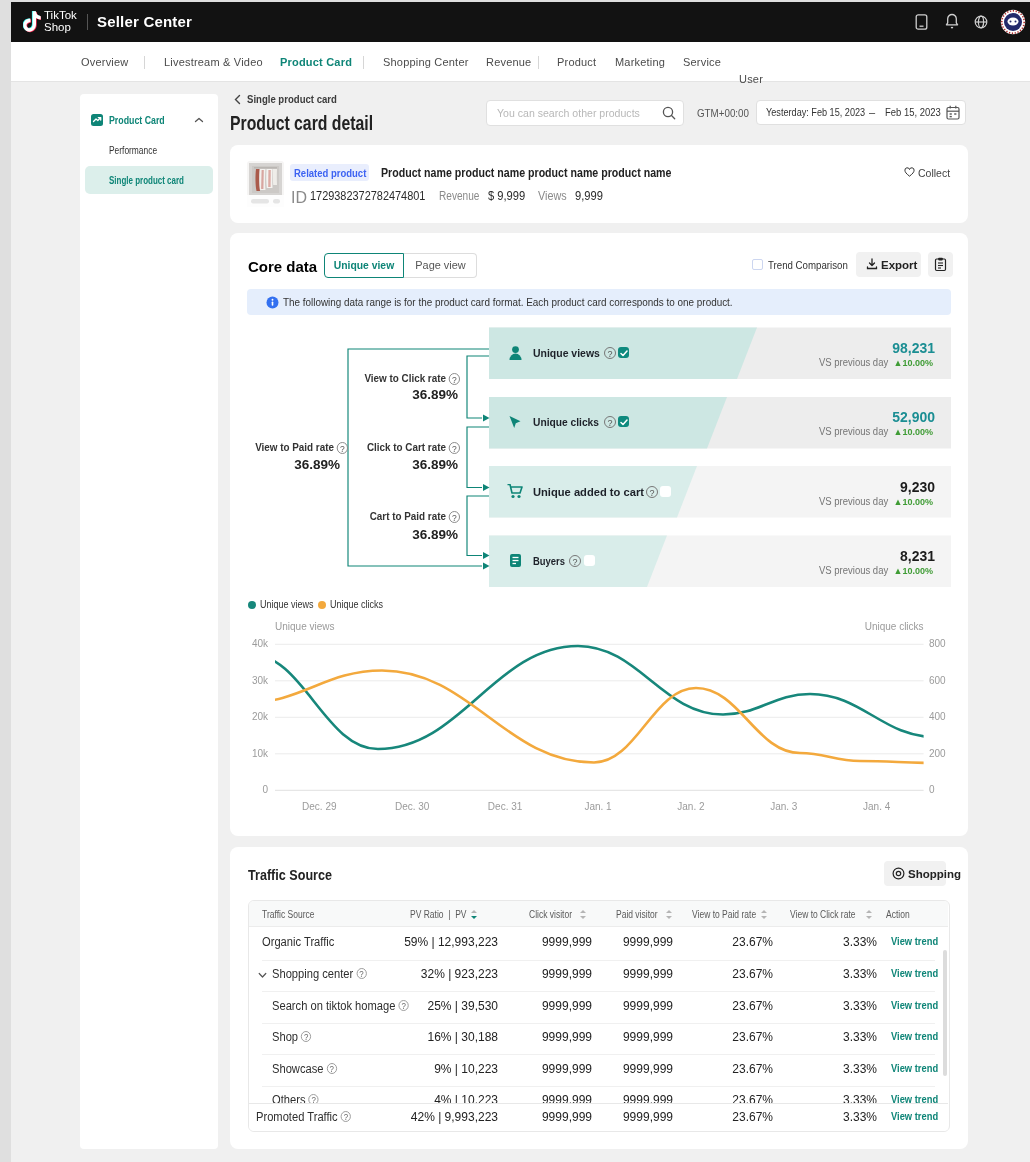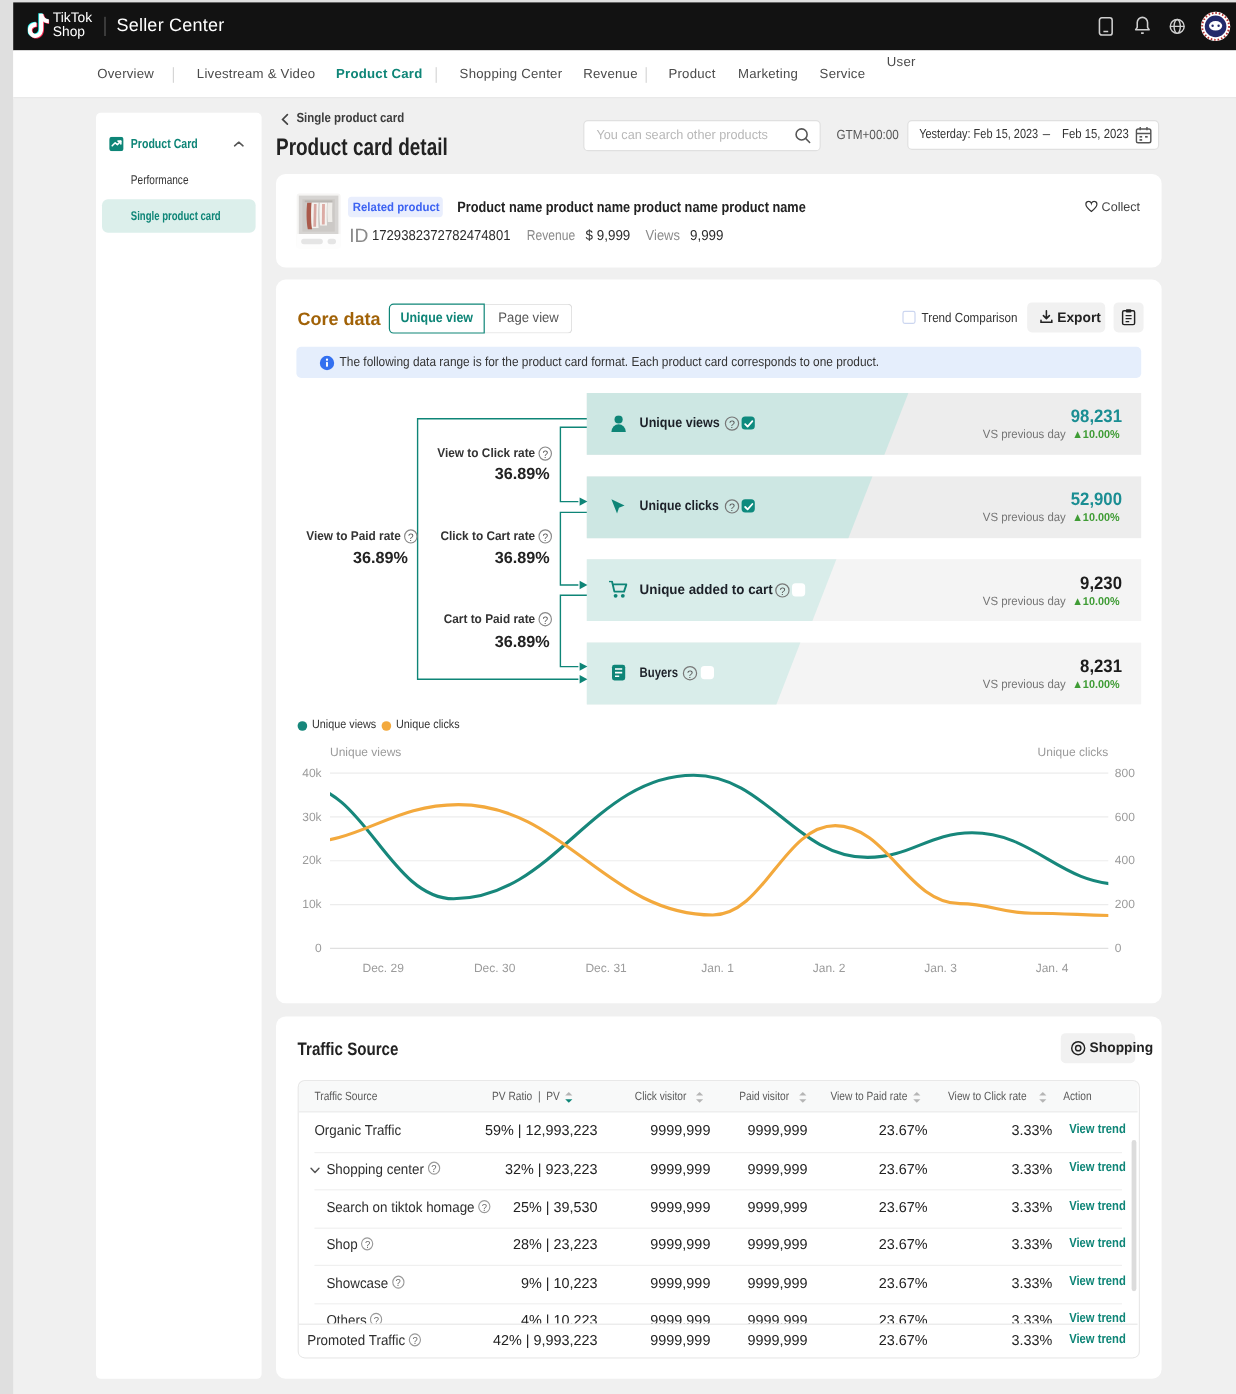--- a/index.html
+++ b/index.html
@@ -27,21 +27,21 @@
 
 <svg class="abs" style="left:23px;top:9px;" width="18" height="25" viewBox="0 0 2959 3433">
   <g transform="translate(50,50)">
     <path d="M2081 0c55 473 319 755 778 785v532c-266 26-499-61-770-225v995c0 1264-1378 1659-1932 753-356-583-138-1606 1004-1647v561c-87 14-180 36-265 65-254 86-398 247-358 531 77 544 1075 705 992-358V1h551z" fill="#25f4ee" transform="translate(-115,-65)"></path>
     <path d="M2081 0c55 473 319 755 778 785v532c-266 26-499-61-770-225v995c0 1264-1378 1659-1932 753-356-583-138-1606 1004-1647v561c-87 14-180 36-265 65-254 86-398 247-358 531 77 544 1075 705 992-358V1h551z" fill="#fe2c55" transform="translate(115,85)"></path>
     <path d="M2081 0c55 473 319 755 778 785v532c-266 26-499-61-770-225v995c0 1264-1378 1659-1932 753-356-583-138-1606 1004-1647v561c-87 14-180 36-265 65-254 86-398 247-358 531 77 544 1075 705 992-358V1h551z" fill="#ffffff"></path>
   </g>
 </svg>
 <div class="abs" style="left:44px;top:9px;color:#fff;font-size:11.5px;font-weight:400;line-height:12px;">TikTok<br>Shop</div>
 <div class="abs" style="left:87px;top:14px;width:1px;height:16px;background:#555;"></div>
-<div class="abs" style="left:97px;top:13px;color:#fff;font-size:15px;font-weight:400;letter-spacing:0.2px;">Seller Center</div>
+<div class="abs" style="left:97px;top:13px;color:#fff;font-size:15px;font-weight:700;letter-spacing:0.2px;">Seller Center</div>
 
 <svg class="abs" style="left:915px;top:14px;" width="13" height="16" viewBox="0 0 13 16">
   <rect x="1.2" y="0.8" width="10.6" height="14.4" rx="2" fill="none" stroke="#cfcfcf" stroke-width="1.3"></rect>
   <line x1="4.5" y1="12.2" x2="8.5" y2="12.2" stroke="#cfcfcf" stroke-width="1.3"></line>
 </svg>
 <svg class="abs" style="left:945px;top:13px;" width="14" height="17" viewBox="0 0 14 17">
   <path d="M7 1.5 a4.3 4.3 0 0 1 4.3 4.3 V9.8 l1.3 2 H1.4 L2.7 9.8 V5.8 A4.3 4.3 0 0 1 7 1.5 Z" fill="none" stroke="#cfcfcf" stroke-width="1.3" stroke-linejoin="round"></path>
   <line x1="5.9" y1="14.6" x2="8.1" y2="14.6" stroke="#cfcfcf" stroke-width="1.4"></line>
 </svg>
 <svg class="abs" style="left:974px;top:15px;" width="14" height="14" viewBox="0 0 14 14">
@@ -62,21 +62,21 @@
 <div class="navsep" style="left:144px;top:56px;"></div>
 <div class="navitem" style="left:164px;top:42px;">Livestream &amp; Video</div>
 <div class="navitem teal" style="left:280px;top:42px;font-weight:700;">Product Card</div>
 <div class="navsep" style="left:363px;top:56px;"></div>
 <div class="navitem" style="left:383px;top:42px;">Shopping Center</div>
 <div class="navitem" style="left:486px;top:42px;">Revenue</div>
 <div class="navsep" style="left:538px;top:56px;"></div>
 <div class="navitem" style="left:557px;top:42px;">Product</div>
 <div class="navitem" style="left:615px;top:42px;">Marketing</div>
 <div class="navitem" style="left:683px;top:42px;">Service</div>
-<div class="navitem" style="left:739px;top:32px;">User</div>
+<div class="navitem" style="left:739px;top:59px;">User</div>
 
 <svg class="abs" style="left:91px;top:114px;" width="12" height="12" viewBox="0 0 12 12">
   <rect x="0" y="0" width="12" height="12" rx="2.5" fill="#0e8577"></rect>
   <path d="M2.5 7.5 L5 5 L6.8 6.5 L9.5 3.8" fill="none" stroke="#fff" stroke-width="1.3" stroke-linecap="round" stroke-linejoin="round"></path>
   <path d="M7.3 3.6 L9.7 3.6 L9.7 6" fill="none" stroke="#fff" stroke-width="1.3" stroke-linecap="round" stroke-linejoin="round"></path>
 </svg>
 <div class="abs teal" style="left:109px;top:114px;font-size:11px;font-weight:700;transform:scaleX(0.8);transform-origin:left;white-space:nowrap;">Product Card</div>
 <svg class="abs" style="left:194px;top:116px;" width="10" height="8" viewBox="0 0 10 8">
   <path d="M1.5 5.5 L5 2.5 L8.5 5.5" fill="none" stroke="#555" stroke-width="1.3" stroke-linecap="round" stroke-linejoin="round"></path>
 </svg>
@@ -135,21 +135,21 @@
 <div class="abs" style="left:439px;top:189px;font-size:12px;color:#8a8a8a;transform:scaleX(0.84);transform-origin:left;">Revenue</div>
 <div class="abs" style="left:488px;top:189px;font-size:12px;color:#2b2b2b;transform:scaleX(0.93);transform-origin:left;white-space:nowrap;">$ 9,999</div>
 <div class="abs" style="left:538px;top:189px;font-size:12px;color:#8a8a8a;transform:scaleX(0.9);transform-origin:left;">Views</div>
 <div class="abs" style="left:575px;top:189px;font-size:12px;color:#2b2b2b;transform:scaleX(0.93);transform-origin:left;">9,999</div>
 <svg class="abs" style="left:904px;top:167px;" width="11" height="10" viewBox="0 0 13 12">
   <path d="M6.5 11 C2.5 8 1 6 1 3.8 A2.8 2.8 0 0 1 6.5 3 A2.8 2.8 0 0 1 12 3.8 C12 6 10.5 8 6.5 11 Z" fill="none" stroke="#333" stroke-width="1.2"></path>
 </svg>
 <div class="abs" style="left:918px;top:167px;font-size:10.5px;color:#444;">Collect</div>
 
 <div class="card" style="left:230px;top:233px;width:738px;height:603px;"></div>
-<div class="abs" style="left:248px;top:258px;font-size:15px;font-weight:700;color:#a16207;">Core data</div>
+<div class="abs" style="left:248px;top:258px;font-size:15px;font-weight:700;color:#000000;">Core data</div>
 <div class="abs" style="left:324px;top:253px;width:80px;height:25px;background:#fff;border:1px solid #0e8577;border-radius:4px 0 0 4px;z-index:2;"></div>
 <div class="abs teal" style="left:324px;top:253px;width:80px;height:25px;line-height:25px;text-align:center;font-size:11.5px;font-weight:700;z-index:3;transform:scaleX(0.9);transform-origin:center;">Unique view</div>
 <div class="abs" style="left:404px;top:253px;width:73px;height:25px;background:#fff;border:1px solid #ddd;border-left:none;border-radius:0 4px 4px 0;"></div>
 <div class="abs" style="left:404px;top:253px;width:73px;height:25px;line-height:25px;text-align:center;font-size:11.5px;color:#555;z-index:3;transform:scaleX(0.95);transform-origin:center;">Page view</div>
 <div class="abs" style="left:752px;top:259px;width:11px;height:11px;background:#fff;border:1px solid #ccd6f0;border-radius:2px;"></div>
 <div class="abs" style="left:768px;top:259px;font-size:11px;color:#333;transform:scaleX(0.88);transform-origin:left;white-space:nowrap;">Trend Comparison</div>
 <div class="abs" style="left:856px;top:252px;width:65px;height:25px;background:#f1f1f1;border-radius:4px;"></div>
 <svg class="abs" style="left:866px;top:258px;" width="12" height="12" viewBox="0 0 12 12">
   <path d="M6 1 L6 7 M3.5 5 L6 7.5 L8.5 5" fill="none" stroke="#222" stroke-width="1.3" stroke-linecap="round" stroke-linejoin="round"></path>
   <path d="M1.5 9 L1.5 10.5 L10.5 10.5 L10.5 9" fill="none" stroke="#222" stroke-width="1.3" stroke-linecap="round"></path>
@@ -359,21 +359,21 @@
 <div class="abs" style="left:13px;top:90.0px;width:673px;height:1px;background:#f0f0f0;"></div>
 <div class="abs" style="left:23px;top:97.8px;font-size:12px;color:#2e2e2e;transform:scaleX(0.93);transform-origin:left;white-space:nowrap;">Search on tiktok homage&nbsp;<span class="qm">?</span></div>
 <div class="abs num" style="left:100px;top:97.8px;width:149px;">25% | 39,530</div>
 <div class="abs num" style="left:260px;top:97.8px;width:83px;">9999,999</div>
 <div class="abs num" style="left:340px;top:97.8px;width:84px;">9999,999</div>
 <div class="abs num" style="left:440px;top:97.8px;width:84px;">23.67%</div>
 <div class="abs num" style="left:540px;top:97.8px;width:88px;">3.33%</div>
 <div class="abs" style="left:642px;top:97.8px;font-size:11px;font-weight:700;color:#0e8577;transform:scaleX(0.85);transform-origin:left;white-space:nowrap;">View trend</div>
 <div class="abs" style="left:13px;top:121.5px;width:673px;height:1px;background:#f0f0f0;"></div>
 <div class="abs" style="left:23px;top:129.2px;font-size:12px;color:#2e2e2e;transform:scaleX(0.93);transform-origin:left;white-space:nowrap;">Shop&nbsp;<span class="qm">?</span></div>
-<div class="abs num" style="left:100px;top:129.2px;width:149px;">28% | 23,223</div>
+<div class="abs num" style="left:100px;top:129.2px;width:149px;">16% | 30,188</div>
 <div class="abs num" style="left:260px;top:129.2px;width:83px;">9999,999</div>
 <div class="abs num" style="left:340px;top:129.2px;width:84px;">9999,999</div>
 <div class="abs num" style="left:440px;top:129.2px;width:84px;">23.67%</div>
 <div class="abs num" style="left:540px;top:129.2px;width:88px;">3.33%</div>
 <div class="abs" style="left:642px;top:129.2px;font-size:11px;font-weight:700;color:#0e8577;transform:scaleX(0.85);transform-origin:left;white-space:nowrap;">View trend</div>
 <div class="abs" style="left:13px;top:153.0px;width:673px;height:1px;background:#f0f0f0;"></div>
 <div class="abs" style="left:23px;top:160.8px;font-size:12px;color:#2e2e2e;transform:scaleX(0.93);transform-origin:left;white-space:nowrap;">Showcase&nbsp;<span class="qm">?</span></div>
 <div class="abs num" style="left:100px;top:160.8px;width:149px;">9% | 10,223</div>
 <div class="abs num" style="left:260px;top:160.8px;width:83px;">9999,999</div>
 <div class="abs num" style="left:340px;top:160.8px;width:84px;">9999,999</div>

